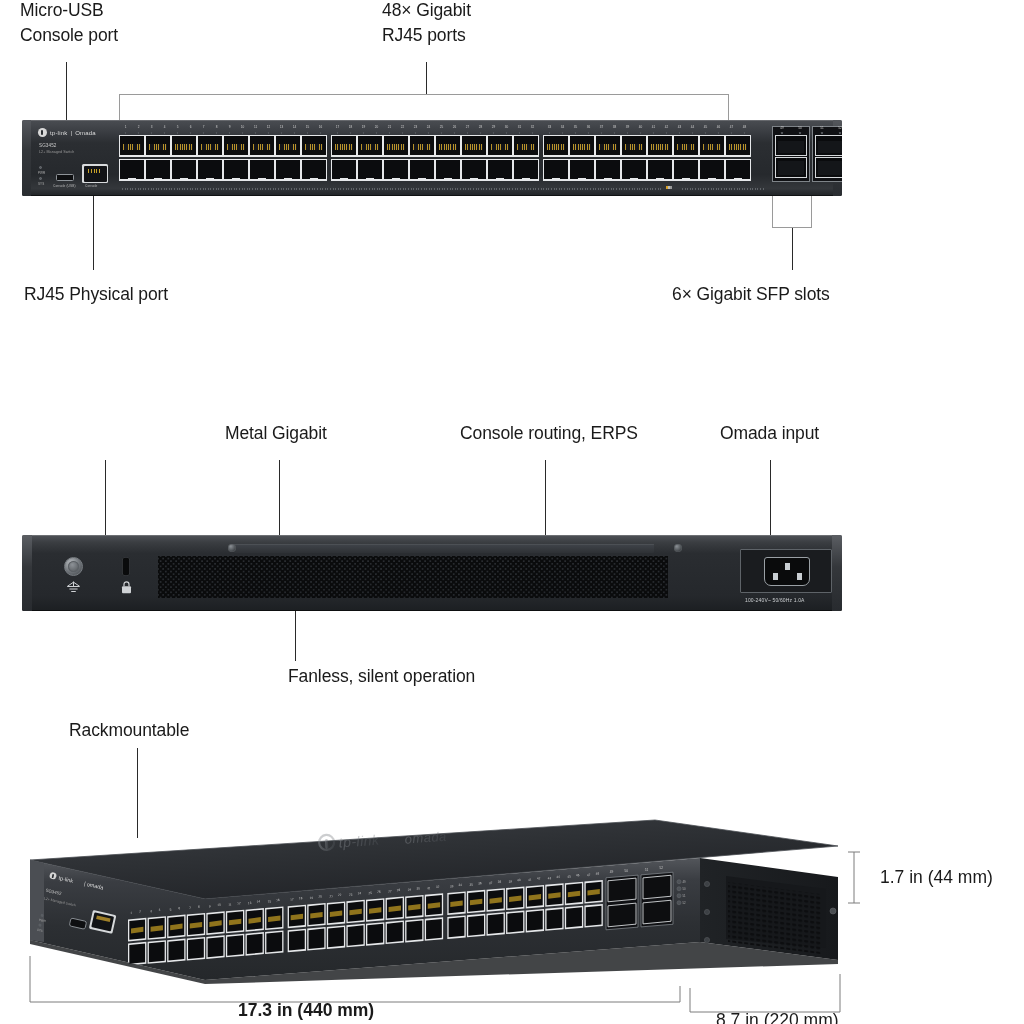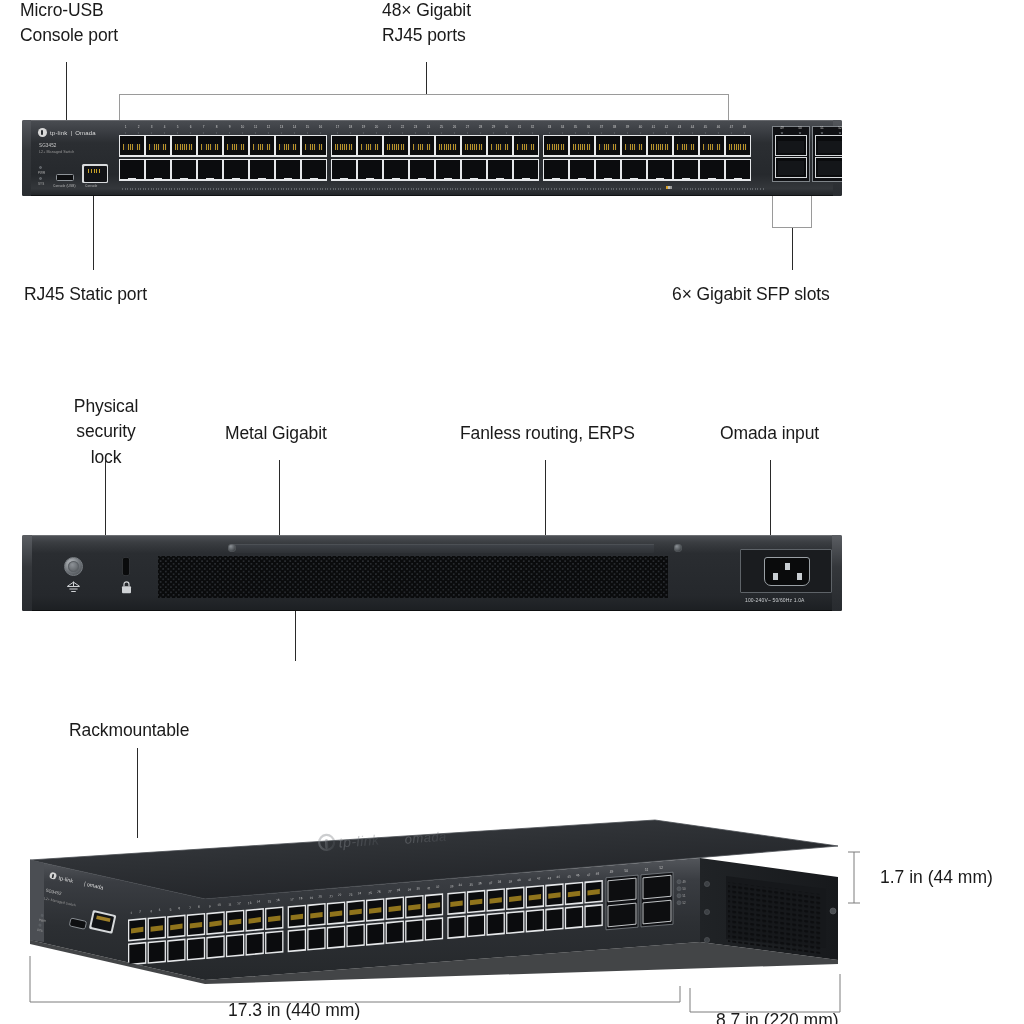--- a/index.html
+++ b/index.html
@@ -719,30 +719,28 @@
           </div>
         </div>
       </div>
   </div>
 
   <div class="bracket-down" style="left:772px; top:196px; width:40px; height:32px;"></div>
   <div class="lead-line lead-v" style="left:792px; top:228px; height:42px;"></div>
 
   <div class="lead-line lead-v" style="left:93px; top:196px; height:74px;"></div>
 
-  <div class="callout-label" style="left:24px; top:282px;">RJ45 Static port</div>
+  <div class="callout-label" style="left:24px; top:282px;">RJ45 Physical port</div>
 
   <div class="callout-label" style="left:672px; top:282px;">6× Gigabit SFP slots</div>
 
-  <div class="callout-label" style="left:62px; top:394px; text-align:center; width:88px;">Physical
-security lock</div>
 
   <div class="callout-label" style="left:225px; top:421px;">Metal Gigabit</div>
 
-  <div class="callout-label" style="left:460px; top:421px;">Fanless routing, ERPS</div>
+  <div class="callout-label" style="left:460px; top:421px;">Console routing, ERPS</div>
 
   <div class="callout-label" style="left:720px; top:421px;">Omada input</div>
 
   <div class="lead-line lead-v" style="left:105px; top:460px; height:108px;"></div>
   <div class="lead-line lead-v" style="left:279px; top:460px; height:82px;"></div>
   <div class="lead-line lead-v" style="left:545px; top:460px; height:82px;"></div>
   <div class="lead-line lead-v" style="left:770px; top:460px; height:98px;"></div>
 
   <div class="rear-panel" style="left:22px; top:535px; width:820px; height:76px;">
 
@@ -771,20 +769,21 @@
     <div class="iec-inlet" style="left:742px; top:22px; width:46px; height:29px; border-radius:3px 3px 7px 7px;">
       <div class="iec-pin" style="left:20px; top:5px; width:5px; height:7px;"></div>
       <div class="iec-pin" style="left:8px; top:15px; width:5px; height:7px;"></div>
       <div class="iec-pin" style="left:32px; top:15px; width:5px; height:7px;"></div>
     </div>
     <div class="power-rating" style="left:723px; top:62px;">100-240V~ 50/60Hz 1.0A</div>
   </div>
 
   <div class="lead-line lead-v" style="left:295px; top:611px; height:50px;"></div>
 
+  <div class="callout-label" style="left:288px; top:664px;">Fanless, silent operation</div>
 
   <div class="callout-label" style="left:69px; top:718px;">Rackmountable</div>
 
   <div class="lead-line lead-v" style="left:137px; top:748px; height:90px;"></div>
 
   <div class="iso-wrap" style="left:0; top:760px; width:1024px; height:264px;">
     <svg width="1024" height="264" viewBox="0 0 1024 264">
       <defs>
         <linearGradient id="gTop" x1="0" y1="0" x2="0.6" y2="1">
           <stop offset="0%" stop-color="#3b3e43"></stop>
@@ -1175,18 +1174,18 @@
         <path d="M690,252 L840,252"></path>
         <path d="M840,252 L840,214"></path>
       </g>
       <g stroke="#7d7d7d" stroke-width="1" fill="none">
         <path d="M848,92 L860,92"></path>
         <path d="M854,92 L854,143"></path>
         <path d="M848,143 L860,143"></path>
       </g>
     </svg>
 
-    <div class="dim-text" style="left:228px; top:240px;">17.3 in (440 mm)</div>
+    <div class="dim-text" style="left:238px; top:240px;font-weight:bold;">17.3 in (440 mm)</div>
     <div class="dim-text" style="left:716px; top:250px;">8.7 in (220 mm)</div>
     <div class="dim-text" style="left:880px; top:107px;">1.7 in (44 mm)</div>
   </div>
 
 </div>
 
 </body></html>

